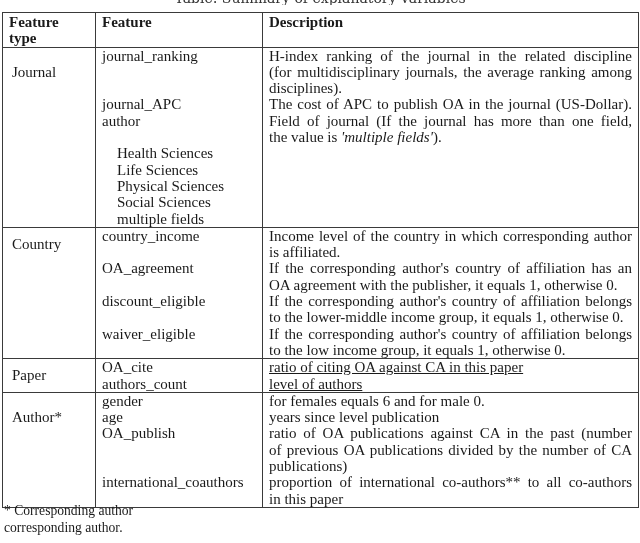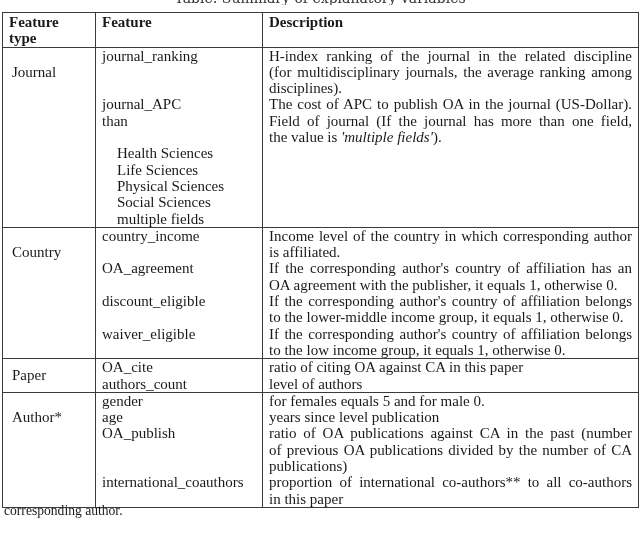--- a/index.html
+++ b/index.html
@@ -22,21 +22,21 @@
   .tbl col.c1 { width: 93px; }
   .tbl col.c2 { width: 167px; }
   .tbl col.c3 { width: 376px; }
   .tbl td, .tbl th {
     border: 1.3px solid #3a3a3a;
     vertical-align: top; padding: 0 6px; text-align: left;
   }
   .tbl th { font-weight: bold; padding-top: 1px; padding-bottom: 0; height: 31px; }
   .tbl td.type { vertical-align: middle; padding-left: 9px; margin-left: 15px; }
   .line { display: block; white-space: nowrap; }
-  .desc .line { white-space: normal; text-align: justify; text-align-last: left; }
+  .desc .line { white-space: normal; text-align: justify; text-align-last: left; text-decoration: underline; }
   .desc .jline { display: block; text-align: justify; text-align-last: justify; white-space: nowrap; }
   .desc .jline.last { text-align-last: left; }
   .sub { padding-left: 15px; }
   .gap { display: block; height: 16.3px; }
   .footnotes {
     position: absolute; left: 4px; top: 503px; width: 632px;
     font-family: "Liberation Serif", "DejaVu Serif", serif;
     font-size: 13.6px; line-height: 16.5px; color: #1a1a1a;
   }
   .footnotes .fn { display: block; white-space: nowrap; }
@@ -65,40 +65,40 @@
   </thead>
   <tbody>
 
     <tr>
       <td class="type" style="vertical-align:top; padding-top:16px;">Journal</td>
       <td style="height:178px;">
         <span class="line">journal_ranking</span>
         <span class="gap"></span>
           <span class="gap"></span>
         <span class="line">journal_APC</span>
-        <span class="line">than</span>
+        <span class="line">author</span>
         <span class="gap"></span>
         <span class="line sub">Health Sciences</span>
         <span class="line sub">Life Sciences</span>
         <span class="line sub">Physical Sciences</span>
         <span class="line sub">Social Sciences</span>
         <span class="line sub">multiple fields</span>
       </td>
       <td class="desc">
         <span class="jline">H-index ranking of the journal in the related discipline</span>
         <span class="jline">(for multidisciplinary journals, the average ranking among</span>
         <span class="jline last">disciplines).</span>
         <span class="jline">The cost of APC to publish OA in the journal (US-Dollar).</span>
         <span class="jline">Field of journal (If the journal has more than one field,</span>
         <span class="jline last"><span>the value is </span><i class="em">'multiple fields'</i><span>).</span></span>
       </td>
     </tr>
 
     <tr>
-      <td class="type" style="vertical-align:top; padding-top:16px;">Country</td>
+      <td class="type" style="vertical-align:top; padding-top:8px;">Country</td>
       <td>
         <span class="line">country_income</span>
         <span class="gap"></span>
         <span class="line">OA_agreement</span>
         <span class="gap"></span>
         <span class="line">discount_eligible</span>
         <span class="gap"></span>
         <span class="line">waiver_eligible</span>
         <span class="gap"></span>
       </td>
@@ -131,27 +131,28 @@
       <td>
         <span class="line">gender</span>
         <span class="line">age</span>
         <span class="line">OA_publish</span>
         <span class="gap"></span>
           <span class="gap"></span>
         <span class="line">international_coauthors</span>
         <span class="gap"></span>
       </td>
       <td class="desc">
-        <span class="jline last">for females equals 5 and for male 0.</span>
+        <span class="jline last">for females equals 6 and for male 0.</span>
         <span class="jline last">years since level publication</span>
         <span class="jline">ratio of OA publications against CA in the past (number</span>
         <span class="jline">of previous OA publications divided by the number of CA</span>
         <span class="jline last">publications)</span>
         <span class="jline">proportion of international co-authors** to all co-authors</span>
         <span class="jline last">in this paper</span>
       </td>
     </tr>
   </tbody>
 </table>
 
 <div class="footnotes">
+  <span class="fn">* Corresponding author</span>
   <span class="fn">corresponding author.</span>
 </div>
 
 </body></html>

